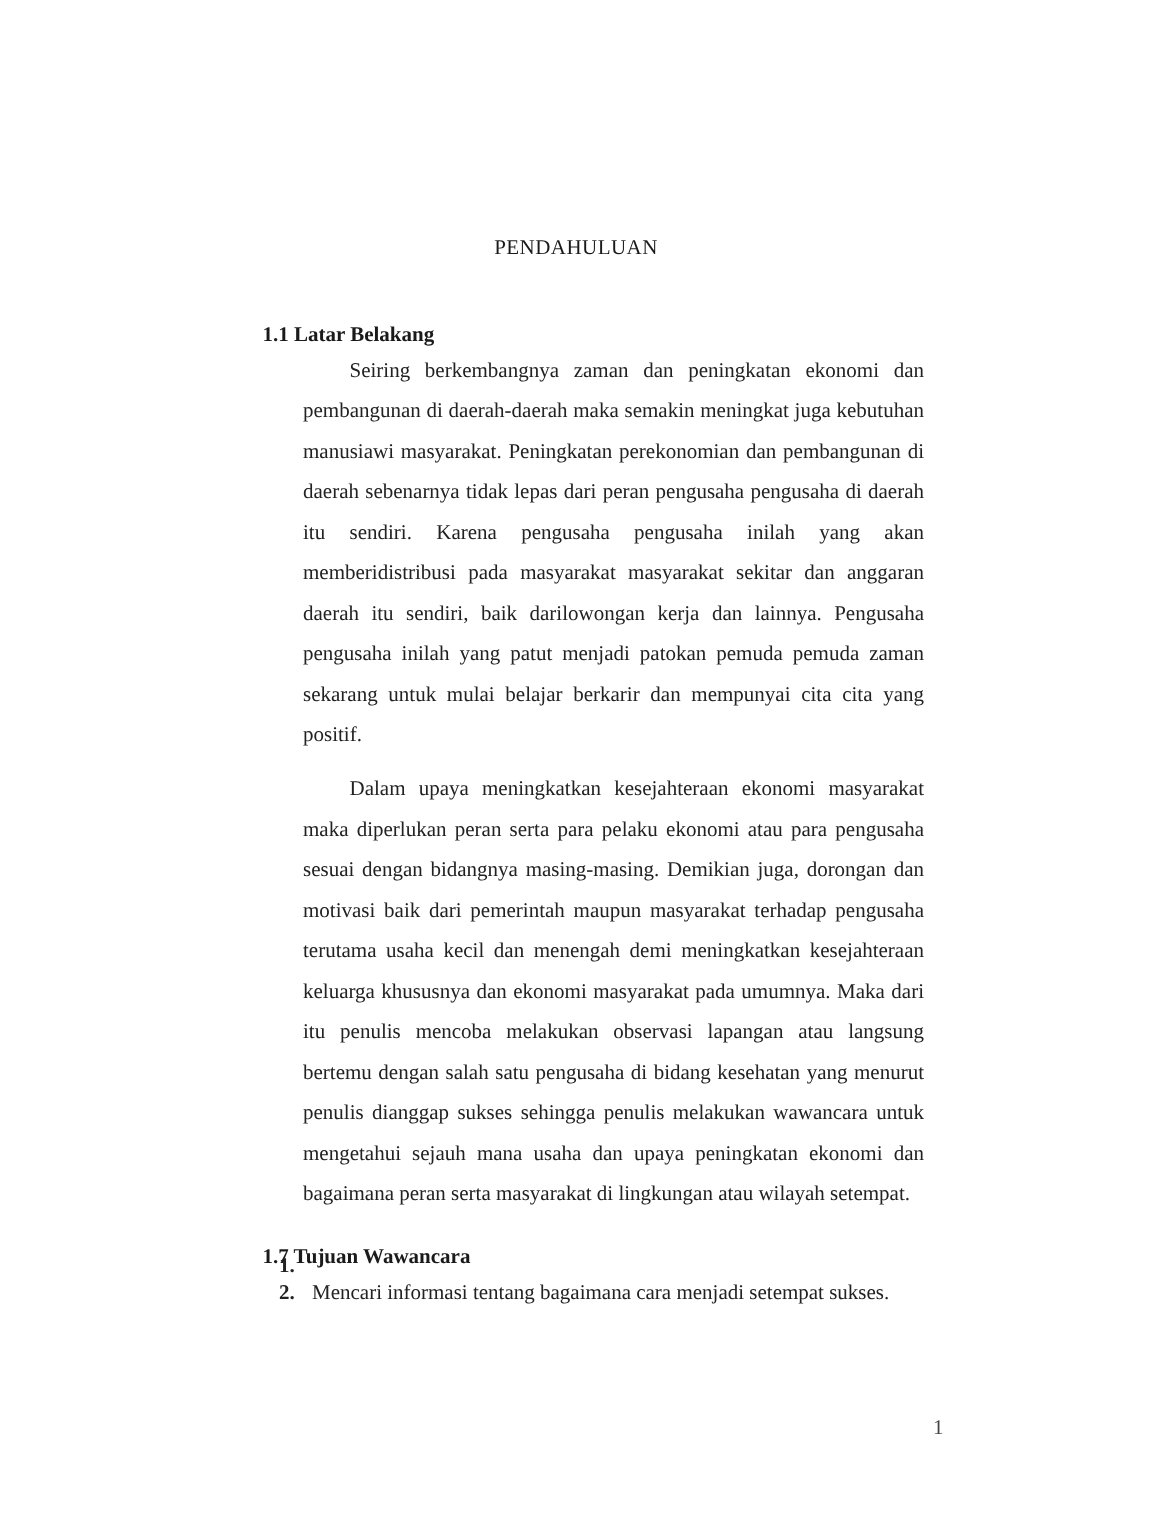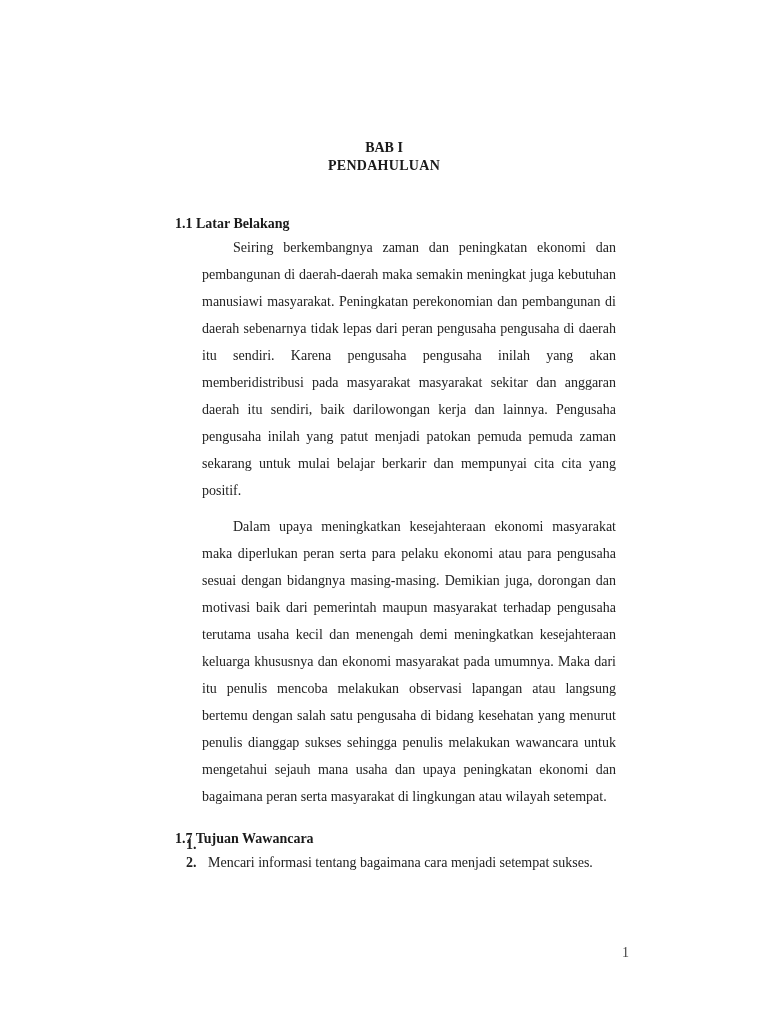--- a/index.html
+++ b/index.html
@@ -27,21 +27,21 @@
       text-align: center;
       font-weight: bold;
       font-size: 14px;
       line-height: 18px;
       top: 139px;
     }
     .chapter-subtitle {
       position: absolute;
       left: 0; width: 768px;
       text-align: center;
-      font-weight: bold;
+      font-weight: normal;
       font-size: 14px;
       line-height: 18px;
       top: 157px;
       letter-spacing: 0.3px;
     }
     .section-heading {
       position: absolute;
       left: 163px;
       font-weight: bold;
       font-size: 14px;
@@ -89,21 +89,20 @@
       font-size: 14px;
       line-height: 18px;
       color: #444;
     }
   </style>
 </head>
 <body>
 
 <div class="page">
 
-  <div class="chapter-title">BAB I</div>
   <div class="chapter-subtitle">PENDAHULUAN</div>
 
   <h2 class="section-heading" style="top:203px;">1.1 Latar Belakang</h2>
 
   <div class="body-text" style="top:218px;">
     <p>Seiring berkembangnya zaman dan peningkatan ekonomi dan pembangunan di daerah-daerah maka semakin meningkat juga kebutuhan manusiawi masyarakat. Peningkatan perekonomian dan pembangunan di daerah sebenarnya tidak lepas dari peran pengusaha pengusaha di daerah itu sendiri. Karena pengusaha pengusaha inilah yang akan memberidistribusi pada masyarakat masyarakat sekitar dan anggaran daerah itu sendiri, baik darilowongan kerja dan lainnya. Pengusaha pengusaha inilah yang patut menjadi patokan pemuda pemuda zaman sekarang untuk mulai belajar berkarir dan mempunyai cita cita yang positif.</p>
     <p style="margin-top:-7px;">Dalam upaya meningkatkan kesejahteraan ekonomi masyarakat maka diperlukan peran serta para pelaku ekonomi atau para pengusaha sesuai dengan bidangnya masing-masing. Demikian juga, dorongan dan motivasi baik dari pemerintah maupun masyarakat terhadap pengusaha terutama usaha kecil dan menengah demi meningkatkan kesejahteraan keluarga khususnya dan ekonomi masyarakat pada umumnya. Maka dari itu penulis mencoba melakukan observasi lapangan atau langsung bertemu dengan salah satu pengusaha di bidang kesehatan yang menurut penulis dianggap sukses sehingga penulis melakukan wawancara untuk mengetahui sejauh mana usaha dan upaya peningkatan ekonomi dan bagaimana peran serta masyarakat di lingkungan atau wilayah setempat.</p>
   </div>
 
   <h2 class="section-heading" style="top:818px;">1.7 Tujuan Wawancara</h2>

